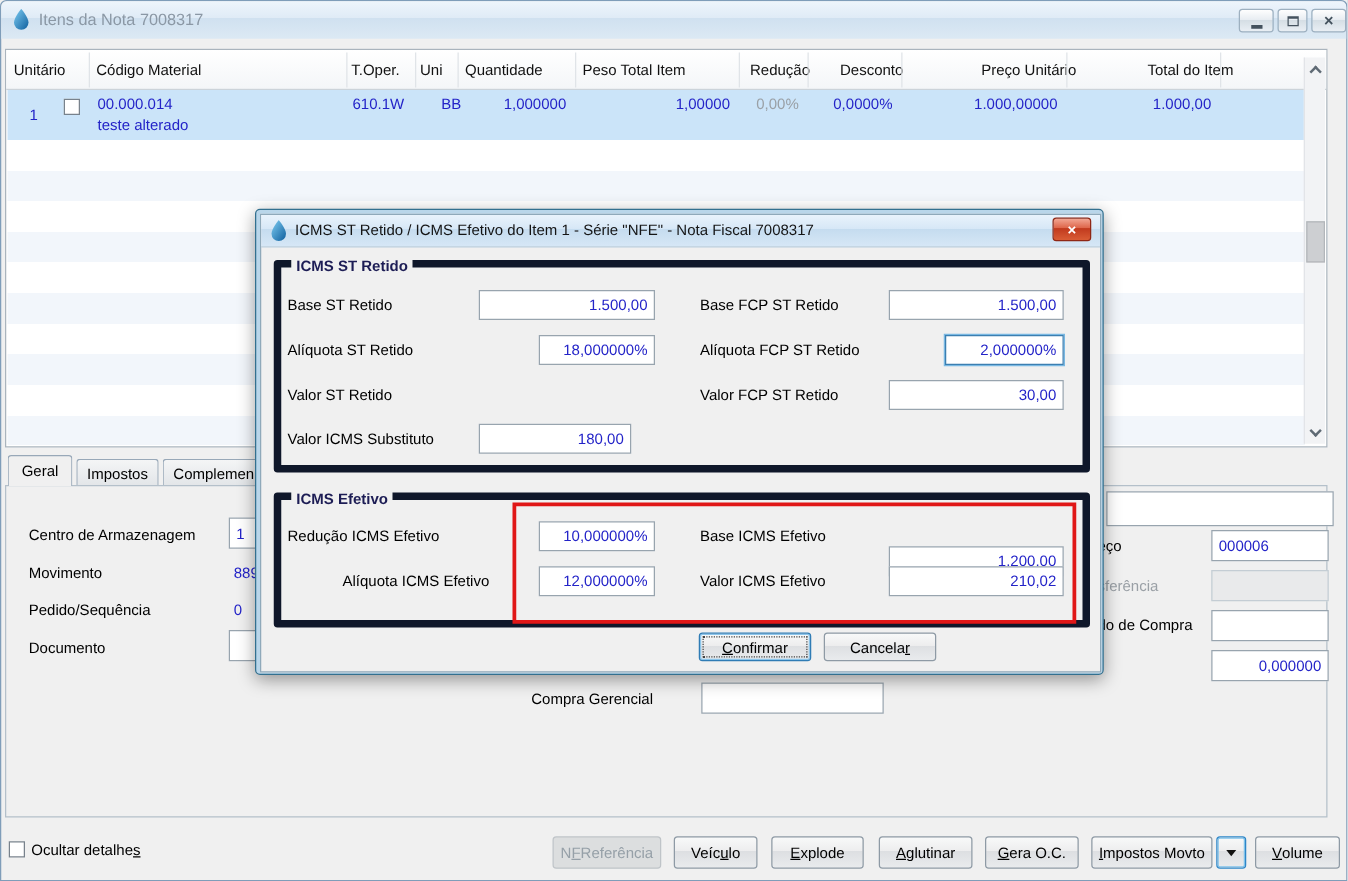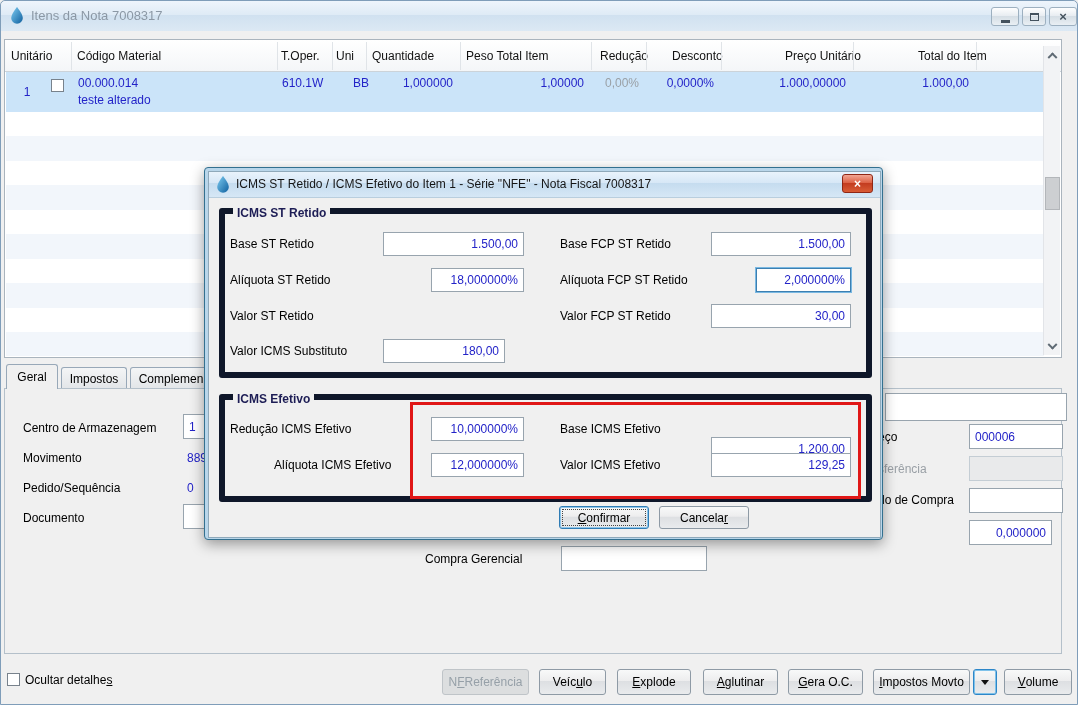--- a/index.html
+++ b/index.html
@@ -184,21 +184,21 @@
 
     <div class="tbx left" style="left:884px;top:392px;width:182px;height:28px;"></div>
     <span class="lbl" style="left:877px;top:429px;">eço</span>
     <div class="tbx left" style="left:968px;top:423px;width:94px;align-items:center;">
         <span>000006</span>
       </div>
     <span class="lbl dis" style="left:877px;top:461px;">sferência</span>
     <div class="tbx dis" style="left:968px;top:455px;width:94px;"></div>
     <span class="lbl" style="left:877px;top:492px;">do de Compra</span>
     <div class="tbx left" style="left:968px;top:487px;width:94px;"></div>
-    <div class="tbx" style="left:968px;top:519px;width:83px;">
+    <div class="tbx" style="left:968px;top:519px;width:94px;">
         <span>0,000000</span>
       </div>
 
     <div class="cbx" style="left:6px;top:672px;"></div>
     <span class="lbl" style="left:24px;top:672px;">Ocultar detalhe<u>s</u></span>
     <div class="btn dis" style="left:441px;top:668px;width:87px;">N<u>F</u> Referência</div>
     <div class="btn" style="left:538px;top:668px;width:67px;">Veíc<u>u</u>lo</div>
     <div class="btn" style="left:616px;top:668px;width:74px;"><u>E</u>xplode</div>
     <div class="btn" style="left:702px;top:668px;width:75px;"><u>A</u>glutinar</div>
     <div class="btn" style="left:787px;top:668px;width:75px;"><u>G</u>era O.C.</div>
@@ -270,21 +270,21 @@
       <div class="tbx" style="left:502px;top:245px;width:140px;margin-top:20px;">
           <span>1.200,00</span>
         </div>
 
       <span class="lbl" style="left:21px;top:286px;margin-left:44px;">Alíquota ICMS Efetivo</span>
       <div class="tbx" style="left:222px;top:281px;width:93px;">
           <span>12,000000%</span>
         </div>
       <span class="lbl" style="left:351px;top:286px;">Valor ICMS Efetivo</span>
       <div class="tbx" style="left:502px;top:281px;width:140px;">
-          <span>129,25</span>
+          <span>210,02</span>
         </div>
 
       <div class="redbox" style="left:201px;top:230px;width:451px;height:97px;"></div>
 
       <div class="btn focus dbtn" style="left:350px;top:334px;"><u>C</u>onfirmar</div>
       <div class="btn dbtn" style="left:450px;top:334px;">Cancela<u>r</u></div>
     </div>
   </div>
 </div>
 

